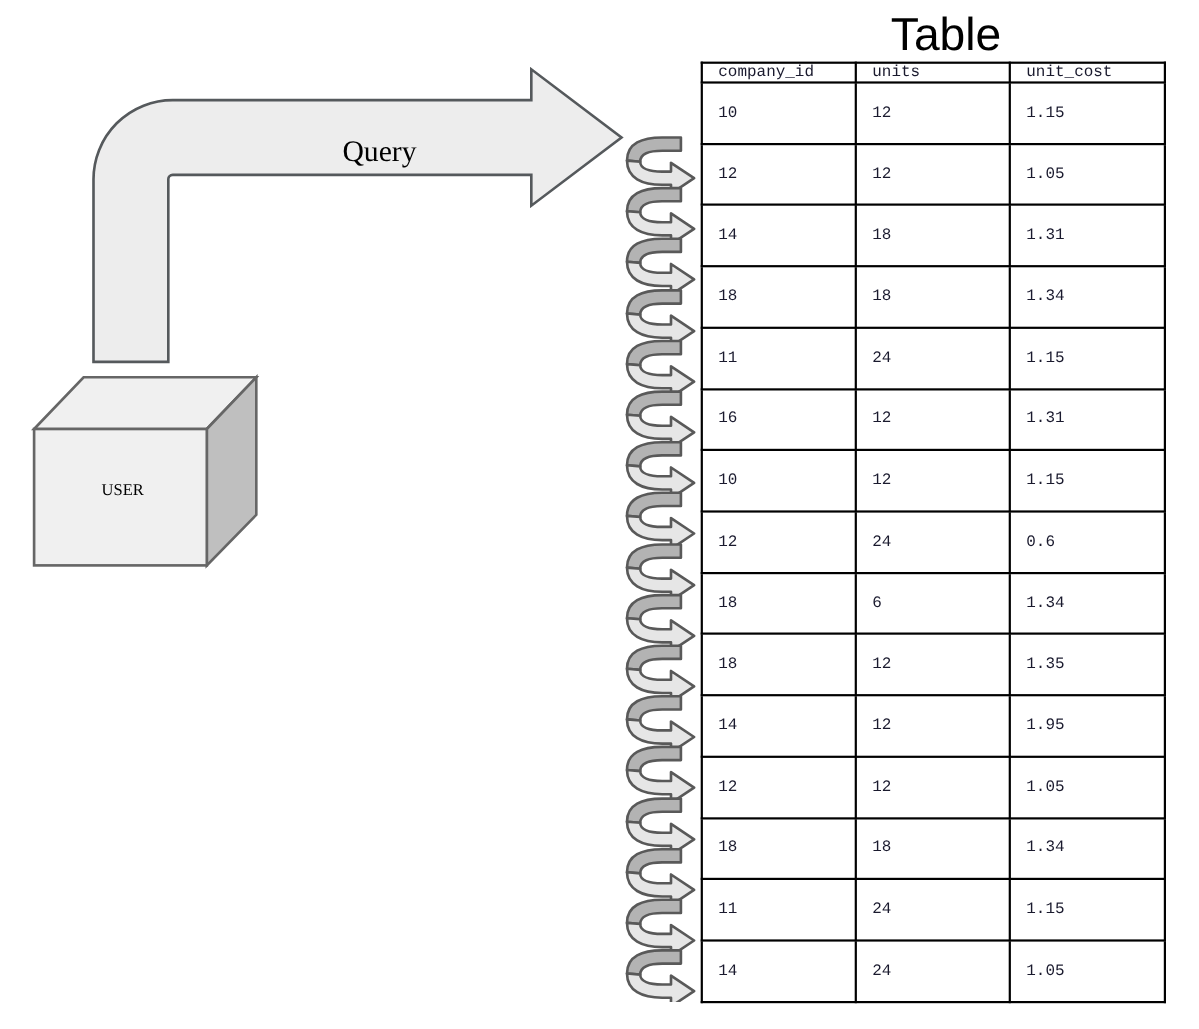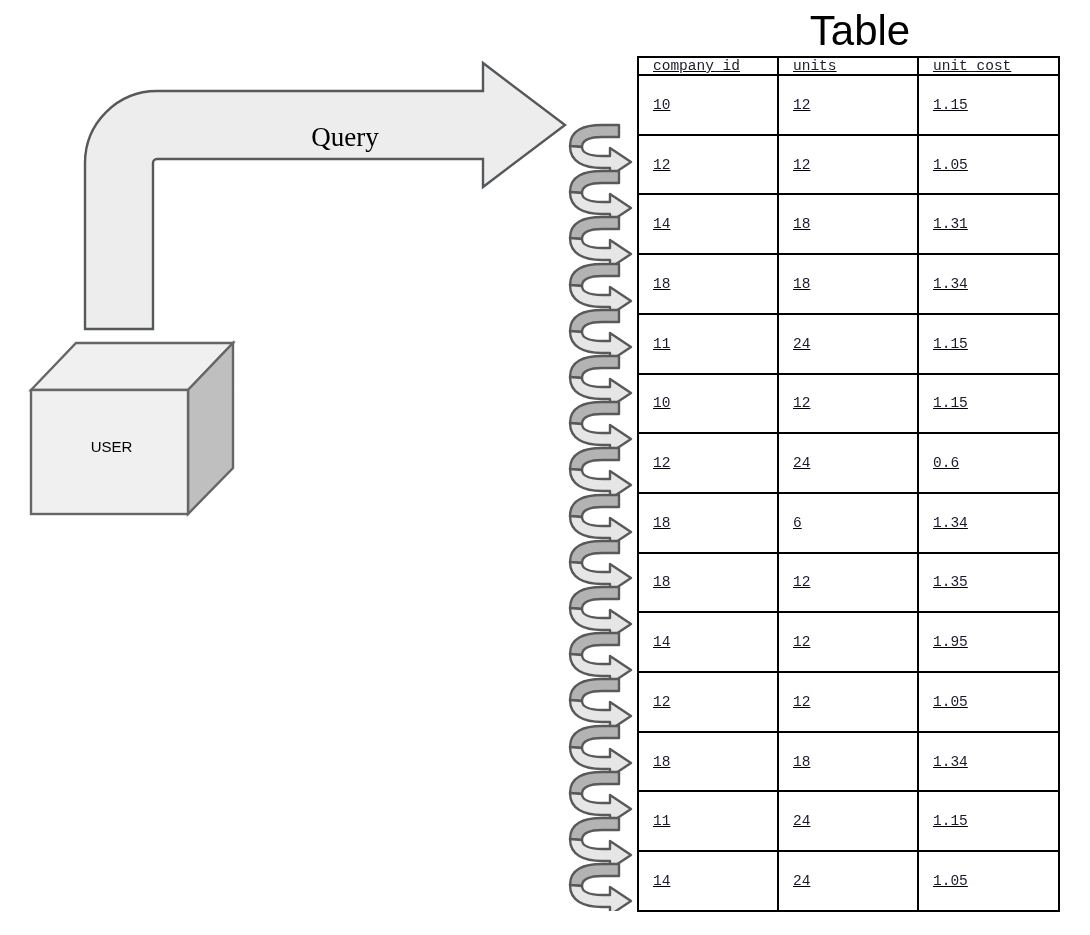--- a/index.html
+++ b/index.html
@@ -44,21 +44,21 @@
     height: 185px;
   }
   #user-cube-label {
     position: absolute;
     left: 34px;
     top: 438px;
     width: 155px;
     text-align: center;
     font-size: 15px;
     color: #000000;
-    font-family: Liberation Sans, sans-serif;
+    font-family: Liberation Serif, serif;
   }
 
   
   #spiral-stack {
     position: absolute;
     left: 562px;
     top: 122px;
     width: 76px;
     height: 800px;
   }
@@ -79,21 +79,20 @@
     font-size: 42px;
     color: #000000;
     font-family: "Liberation Sans", sans-serif;
   }
   #data-table-wrap {
     position: absolute;
     left: 637px;
     top: 56px;
     width: 421px;
     height: 856px;
-    text-decoration: underline;
   }
   table#data-table {
     border-collapse: collapse;
     width: 421px;
     height: 856px;
     table-layout: fixed;
   }
   table#data-table td,
   table#data-table th {
     border: 2px solid #000000;
@@ -254,20 +253,25 @@
           <td>18</td>
           <td>18</td>
           <td>1.34</td>
         </tr>
         <tr>
           <td>11</td>
           <td>24</td>
           <td>1.15</td>
         </tr>
         <tr>
+          <td>16</td>
+          <td>12</td>
+          <td>1.31</td>
+        </tr>
+        <tr>
           <td>10</td>
           <td>12</td>
           <td>1.15</td>
         </tr>
         <tr>
           <td>12</td>
           <td>24</td>
           <td>0.6</td>
         </tr>
         <tr class="row-highlight">

